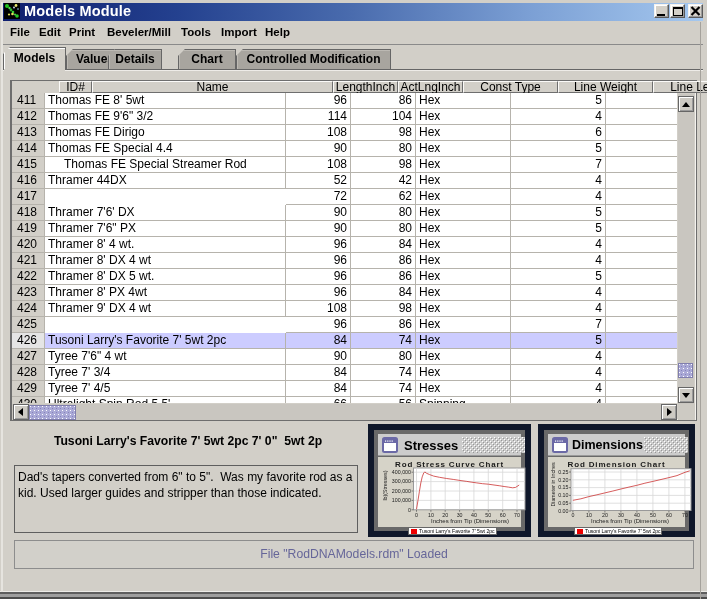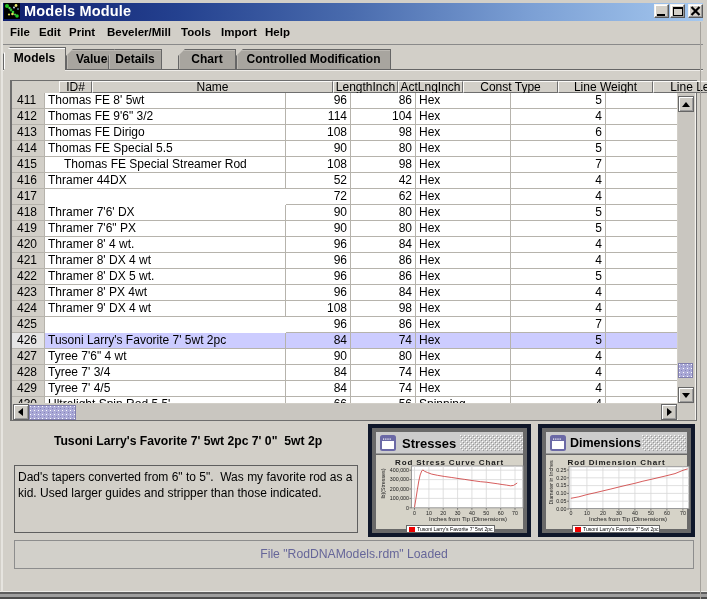--- a/index.html
+++ b/index.html
@@ -27,21 +27,21 @@
 .idc{background:#d2cfc8;padding-left:5px;}
 .num{text-align:right;padding-right:3px;}
 .sel .cell{background:#ccccff;}
 .sel .idc{background:#e5e5e5;}
 .track{background:#c9c6c0;}
 .sbtn{position:absolute;width:16px;height:16px;background:#cdcac3;border:1px solid #666;box-shadow:inset 1px 1px 0 #fff,inset -1px -1px 0 #9a9a9a;}
 .tri{position:absolute;width:0;height:0;}
 .thumb{position:absolute;border:1px solid #807ead;box-shadow:inset 1px 1px 0 #dcdcf2;}
 #biglabel{left:8px;top:434px;width:360px;text-align:center;font-size:12.2px;font-weight:bold;color:#000;}
 #desc{left:14px;top:465px;width:344px;height:68px;border:1px solid #5f5f5f;background:#d2cfc8;font-size:12px;color:#000;padding:4px 0 0 3px;line-height:15.5px;white-space:nowrap;}
-.iframe{background:#696969;border:4px solid #0f172a;}
+.iframe{background:#696969;border:6px solid #0f172a;}
 .ititle{position:absolute;left:4px;top:4px;right:4px;height:22px;background:#cccccc;border-bottom:1px solid #9a9a9a;}
 .ititle span{position:absolute;top:4px;font-size:13px;font-weight:bold;color:#000;}
 .icontent{position:absolute;left:4px;top:27px;right:4px;bottom:4px;background:#d6d3c8;}
 .bumps{position:absolute;top:3px;height:16px;}
 .ctitle{position:absolute;width:100%;text-align:center;top:3px;font-size:8px;font-weight:bold;color:#1a1a1a;letter-spacing:0.85px;white-space:nowrap;z-index:2;}
 .legend{position:absolute;background:#fff;border:1px solid #666;font-size:5.1px;line-height:6.5px;overflow:hidden;color:#000;white-space:nowrap;z-index:2;}
 .lsq{display:inline-block;width:6px;height:6px;background:#ee0000;margin:0 2px 0 2px;vertical-align:-1.5px;}
 #status{left:14px;top:540px;width:680px;height:29px;background:#d2d0ca;border:1px solid #8d8d8d;text-align:center;font-size:12.2px;color:#666699;line-height:27px;}
 #edgeb1{left:0;top:591px;width:707px;height:1px;background:#ecebe7;}
 #edgeb2{left:0;top:592px;width:707px;height:2px;background:#5e5e5e;}
@@ -144,21 +144,21 @@
 <div class="cell idc" style="left:0;width:33px">413</div>
 <div class="cell" style="left:33px;width:241px;padding-left:3px">Thomas FE Dirigo</div>
 <div class="cell num" style="left:274px;width:65px">108</div>
 <div class="cell num" style="left:339px;width:65px">98</div>
 <div class="cell" style="left:404px;width:95px;padding-left:3px">Hex</div>
 <div class="cell num" style="left:499px;width:95px">6</div>
 <div class="cell" style="left:594px;width:131px"></div>
 </div>
 <div class="trow" style="top:48px">
 <div class="cell idc" style="left:0;width:33px">414</div>
-<div class="cell" style="left:33px;width:241px;padding-left:3px">Thomas FE Special 5.5</div>
+<div class="cell" style="left:33px;width:241px;padding-left:3px">Thomas FE Special 4.4</div>
 <div class="cell num" style="left:274px;width:65px">90</div>
 <div class="cell num" style="left:339px;width:65px">80</div>
 <div class="cell" style="left:404px;width:95px;padding-left:3px">Hex</div>
 <div class="cell num" style="left:499px;width:95px">5</div>
 <div class="cell" style="left:594px;width:131px"></div>
 </div>
 <div class="trow" style="top:64px">
 <div class="cell idc" style="left:0;width:33px">415</div>
 <div class="cell" style="left:33px;width:241px;padding-left:19px">Thomas FE Special Streamer Rod</div>
 <div class="cell num" style="left:274px;width:65px">108</div>

